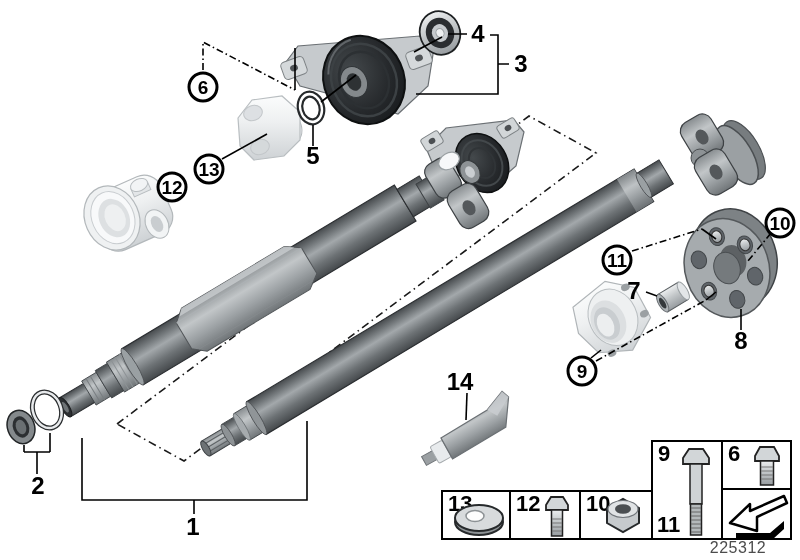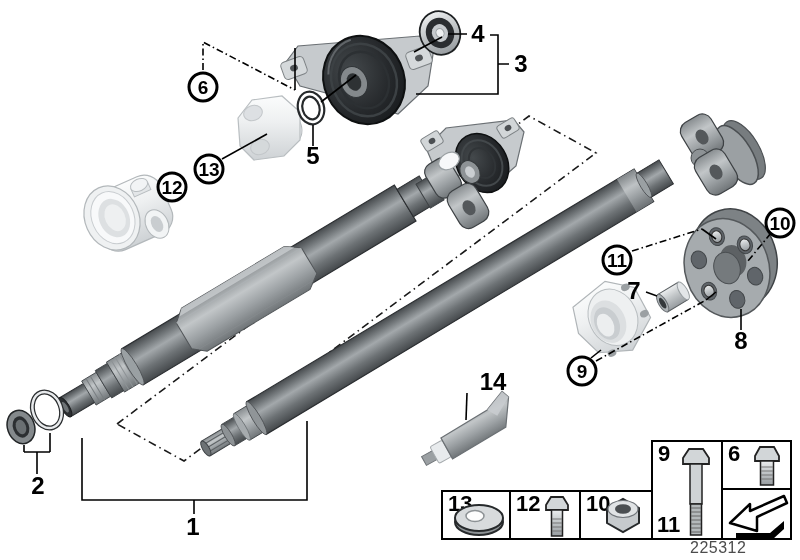--- a/index.html
+++ b/index.html
@@ -8,21 +8,21 @@
   .art{position:absolute;left:0;top:0;}
   .callout{position:absolute;transform:translate(-50%,-50%);color:#000;font-weight:bold;
            text-align:center;user-select:none;}
   .plain{font-size:24px;line-height:1;}
   .circled{width:31px;height:31px;border:3px solid #000;border-radius:50%;background:#fff;
            font-size:19px;line-height:25px;box-sizing:border-box;}
   .lbox{position:absolute;background:#fff;border:2px solid #000;box-sizing:border-box;}
   .lnum{position:absolute;top:1px;left:5px;font-size:22px;font-weight:bold;line-height:1;}
   .lnum-bottom{position:absolute;bottom:2px;left:4px;font-size:22px;font-weight:bold;line-height:1;}
   .licon{position:absolute;}
-  .code{position:absolute;left:690px;top:539px;width:96px;text-align:left;
+  .code{position:absolute;left:690px;top:539px;width:96px;text-align:center;
         font-size:16px;color:#4c4c4c;letter-spacing:.5px;}
 </style>
 </head>
 <body>
 
 <div class="stage">
 
 <svg class="art" width="800" height="560" viewBox="0 0 800 560">
   <defs>
     <linearGradient id="gTube" x1="0" y1="0" x2="0" y2="1">
@@ -303,21 +303,21 @@
 <div class="callout plain" style="left:478px;top:34px">4</div>
 <div class="callout plain" style="left:313px;top:156px">5</div>
 <div class="callout circled" style="left:203px;top:87px">6</div>
 <div class="callout plain" style="left:634px;top:291px">7</div>
 <div class="callout plain" style="left:741px;top:341px">8</div>
 <div class="callout circled" style="left:582px;top:371px">9</div>
 <div class="callout circled" style="left:780px;top:223px">10</div>
 <div class="callout circled" style="left:617px;top:260px">11</div>
 <div class="callout circled" style="left:172px;top:187px">12</div>
 <div class="callout circled" style="left:209px;top:169px">13</div>
-<div class="callout plain" style="left:493px;top:382px">14</div>
+<div class="callout plain" style="left:460px;top:382px">14</div>
 
 <div class="lbox" style="left:441px;top:490px;width:70px;height:50px">
   <span class="lnum">13</span>
   <svg class="licon" style="right:2px;bottom:1px" width="56" height="38">
     <ellipse cx="28" cy="23" rx="24" ry="13" fill="#8d9295" stroke="#26292b" stroke-width="2"></ellipse>
     <ellipse cx="28" cy="19" rx="24" ry="13" fill="#d8dbdd" stroke="#26292b" stroke-width="2"></ellipse>
     <ellipse cx="24" cy="17" rx="9" ry="5.5" fill="#fdfdfd" stroke="#8d9295" stroke-width="1.5"></ellipse>
   </svg>
 </div>
 

